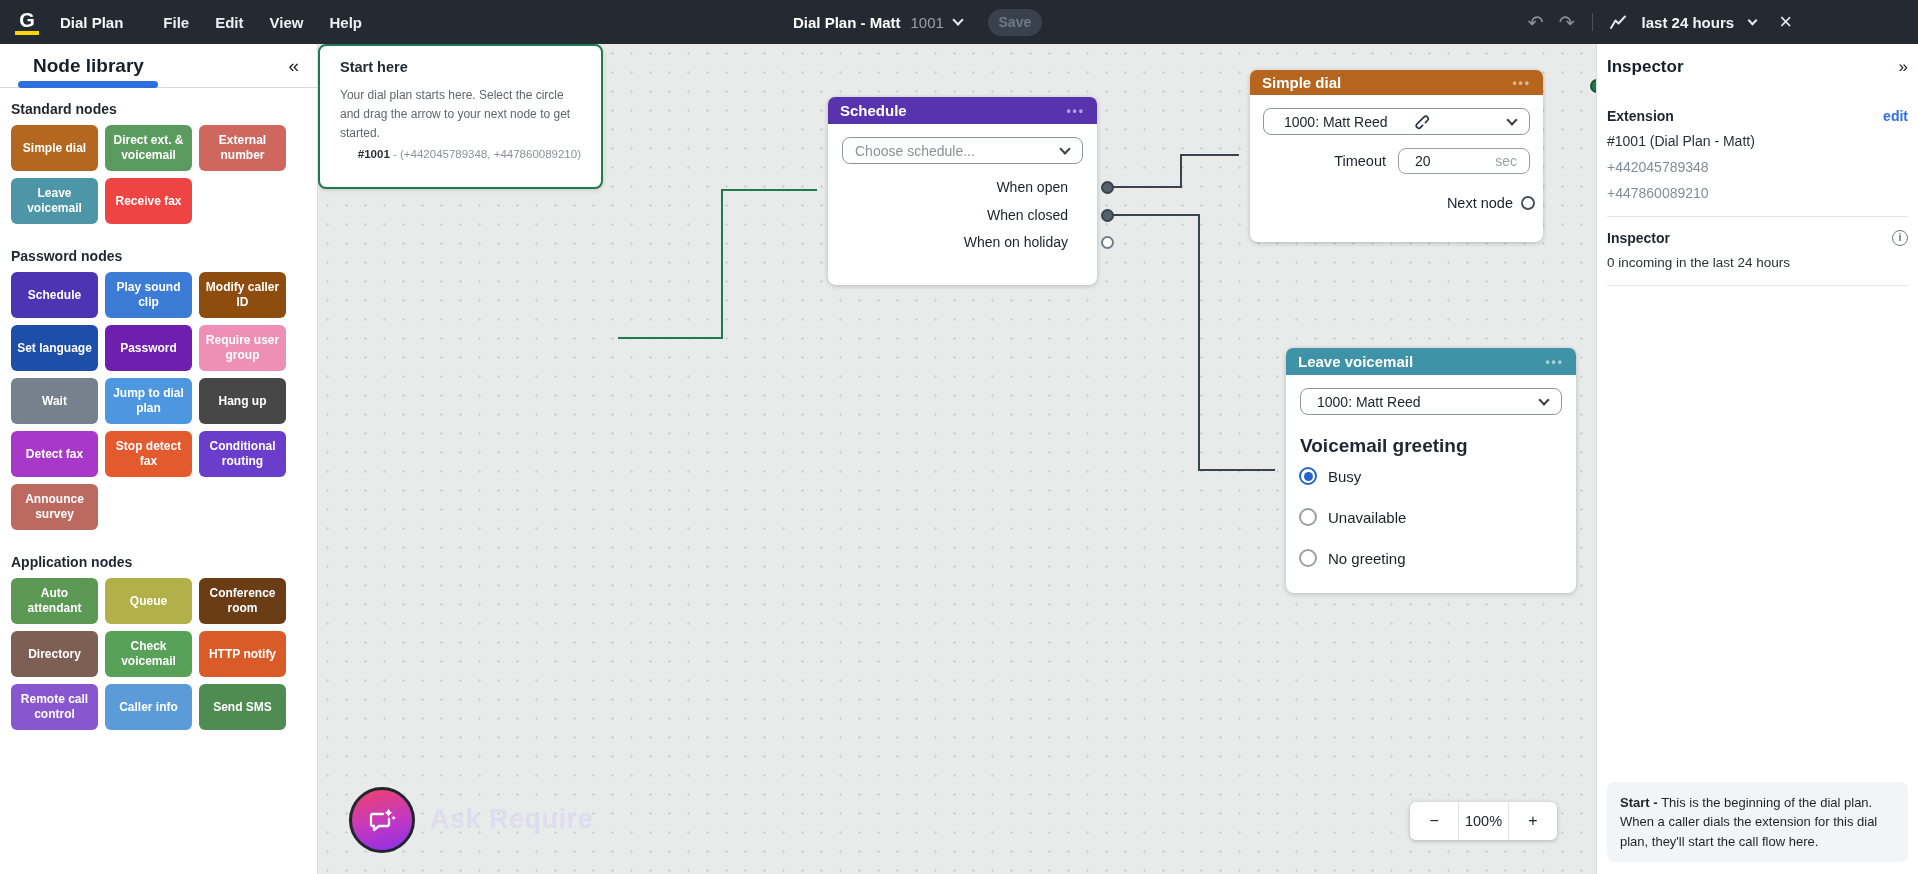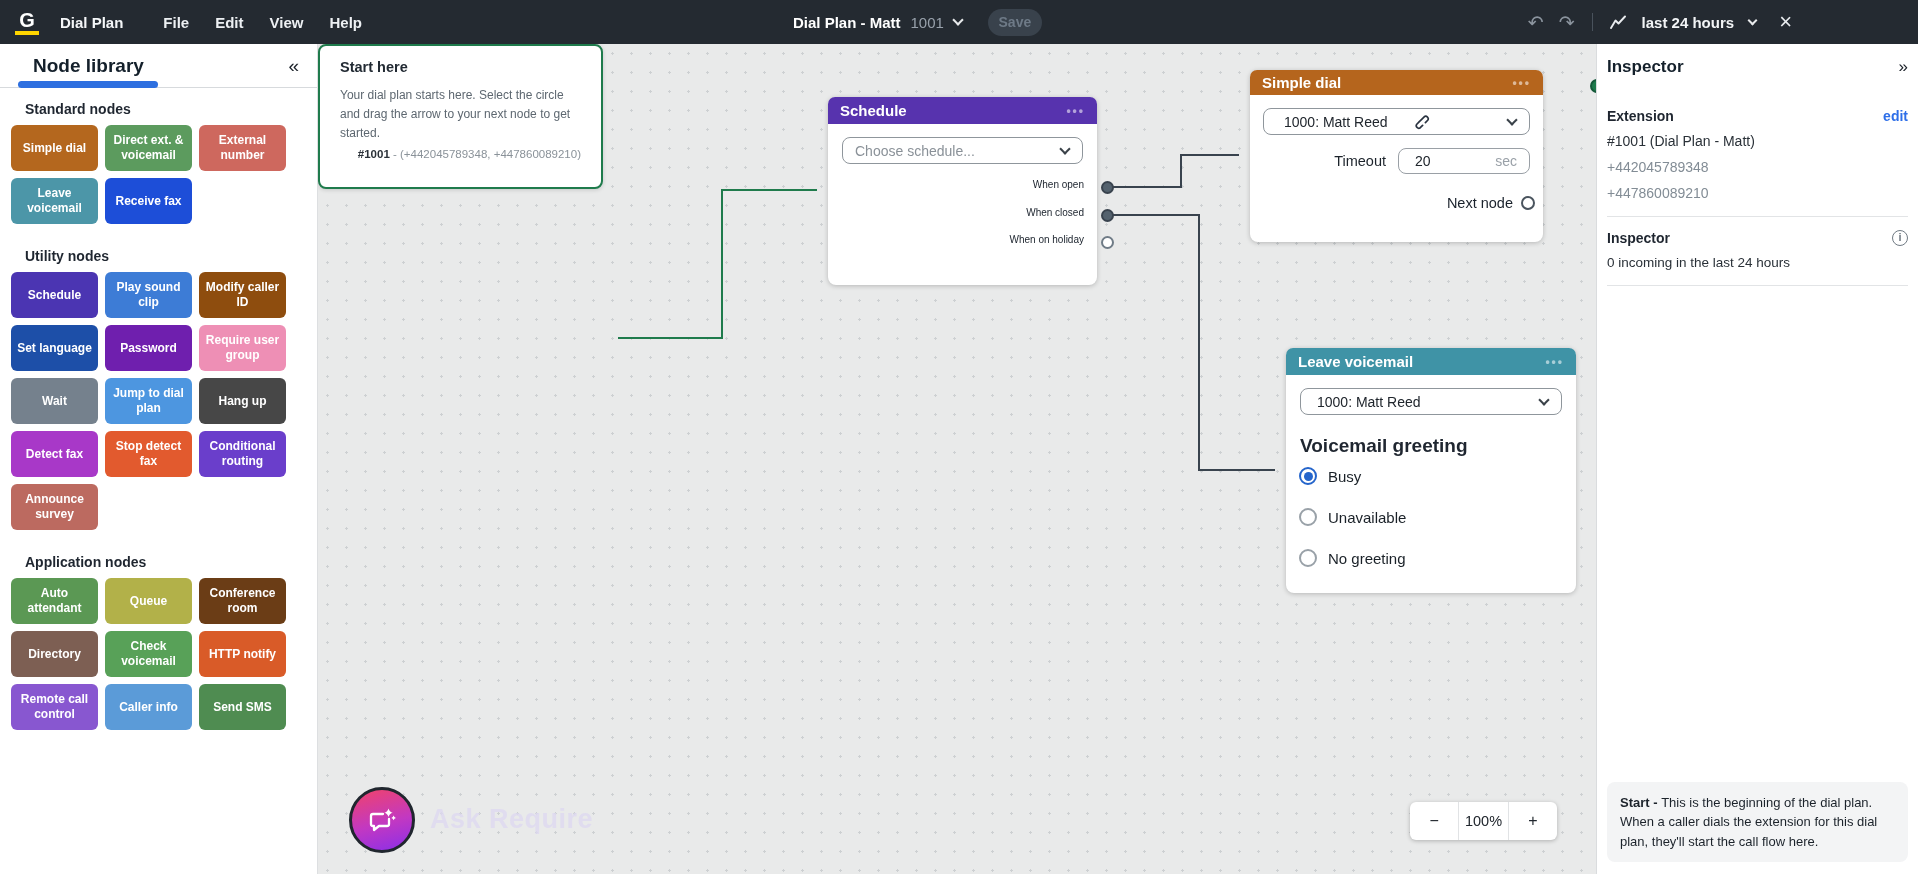--- a/index.html
+++ b/index.html
@@ -28,21 +28,21 @@
   .tb-close { color:#E9ECEF; font-size:22px; line-height:22px; margin-left:8px; }
 
   
   .sidebar { position:absolute; top:44px; left:0; width:318px; height:830px; background:#FFFFFF; border-right:1px solid #DDDFE1; z-index:20; }
   .sb-header { position:relative; height:44px; border-bottom:1px solid #D7DADD; display:flex; align-items:center; justify-content:space-between; padding:0 18px 0 33px; }
   .sb-title { font-size:19px; font-weight:700; color:#14202B; }
   .sb-collapse { font-size:19px; color:#1A2028; cursor:pointer; }
   .sb-tab-underline { position:absolute; left:18px; bottom:-1px; width:140px; height:7px; border-radius:7px; }
   .sb-section { margin-top:24px; }
   .sb-section:first-child { margin-top:13px; }
-  .sb-section-label { font-size:14px; font-weight:700; color:#1F2630; padding-left:25px; }
+  .sb-section-label { font-size:14px; font-weight:700; color:#1F2630; padding-left:11px; }
   .tile-grid { display:grid; grid-template-columns:repeat(3,87px); gap:7px; padding-left:11px; margin-top:8px; }
   .tile { width:87px; height:46px; border-radius:6px; color:#FFFFFF; font-weight:700; font-size:12px; line-height:1.25; display:flex; align-items:center; justify-content:center; text-align:center; padding:3px 5px; cursor:grab; }
 
   
   .canvas { position:absolute; top:44px; left:318px; width:1278px; height:830px; overflow:hidden;
             background-color:#E9EAEA;
             background-image:radial-gradient(circle,#CDD0D2 1.3px, transparent 1.4px);
             background-size:19px 19px; }
   .wires { position:absolute; left:0; top:0; }
   .wires path { fill:none; stroke-width:2px; }
@@ -60,21 +60,21 @@
   .start-title { font-size:14.5px; font-weight:700; color:#222A33; }
   .start-body { margin-top:11px; font-size:12px; line-height:1.6; color:#5D6770; width:238px; }
   .start-ext { margin-top:4px; font-size:11.5px; white-space:nowrap; color:#8A9299;text-align:right; }
   .start-ext b { color:#2A3138; }
   .port { position:absolute; width:14px; height:14px; border-radius:50%; cursor:pointer; }
   .port-green { background:#1F7B4C; border:2px solid #15593A; right:-8px; top:35px; }
 
   
   .sched-node { left:510px; top:53px; width:269px; height:188px; }
   .sched-dd { margin:13px 14px 0; padding-left:12px; }
-  .out-row { position:absolute; right:13px; font-size:10px; color:#1A222C; }
+  .out-row { position:absolute; right:29px; font-size:14px; color:#1A222C; }
   .oport { position:absolute; width:13px; height:13px; border-radius:50%; right:-17px; cursor:pointer; }
   .oport-filled { background:#54626E; border:2px solid #39434E; }
   .oport-hollow { background:#FFFFFF; border:2px solid #707C87; }
 
   
   .sdial-node { left:932px; top:26px; width:293px; height:172px; }
   .sdial-node .node-header { height:25px; }
   .sdial-dd { margin:13px 13px 0; padding-left:20px; }
   .link-icon { margin-left:26px; display:flex; }
   .sd-timeout { margin:13px 13px 0 0; display:flex; justify-content:flex-end; align-items:center; gap:12px; }
@@ -161,25 +161,25 @@
     <span class="sb-tab-underline" style="background: rgb(45, 111, 224);"></span>
   </div>
   <div id="sb-sections">
       <div class="sb-section">
         <div class="sb-section-label">Standard nodes</div>
         <div class="tile-grid">
           <div class="tile" style="background: rgb(180, 103, 30);">Simple dial</div>
           <div class="tile" style="background: rgb(92, 155, 94);">Direct ext. &amp; voicemail</div>
           <div class="tile" style="background: rgb(206, 104, 94);">External number</div>
           <div class="tile" style="background: rgb(76, 150, 168);">Leave voicemail</div>
-          <div class="tile" style="background: #1d4ed8;">Receive fax</div>
+          <div class="tile" style="background: #ef4444;">Receive fax</div>
         </div>
       </div>
       <div class="sb-section">
-        <div class="sb-section-label">Utility nodes</div>
+        <div class="sb-section-label">Password nodes</div>
         <div class="tile-grid">
           <div class="tile" style="background: rgb(75, 53, 178);">Schedule</div>
           <div class="tile" style="background: rgb(61, 124, 214);">Play sound clip</div>
           <div class="tile" style="background: rgb(142, 77, 14);">Modify caller ID</div>
           <div class="tile" style="background: rgb(29, 79, 168);">Set language</div>
           <div class="tile" style="background: rgb(111, 31, 174);">Password</div>
           <div class="tile" style="background: rgb(238, 143, 181);">Require user group</div>
           <div class="tile" style="background: rgb(117, 129, 141);">Wait</div>
           <div class="tile" style="background: rgb(77, 150, 224);">Jump to dial plan</div>
           <div class="tile" style="background: rgb(71, 71, 71);">Hang up</div>

